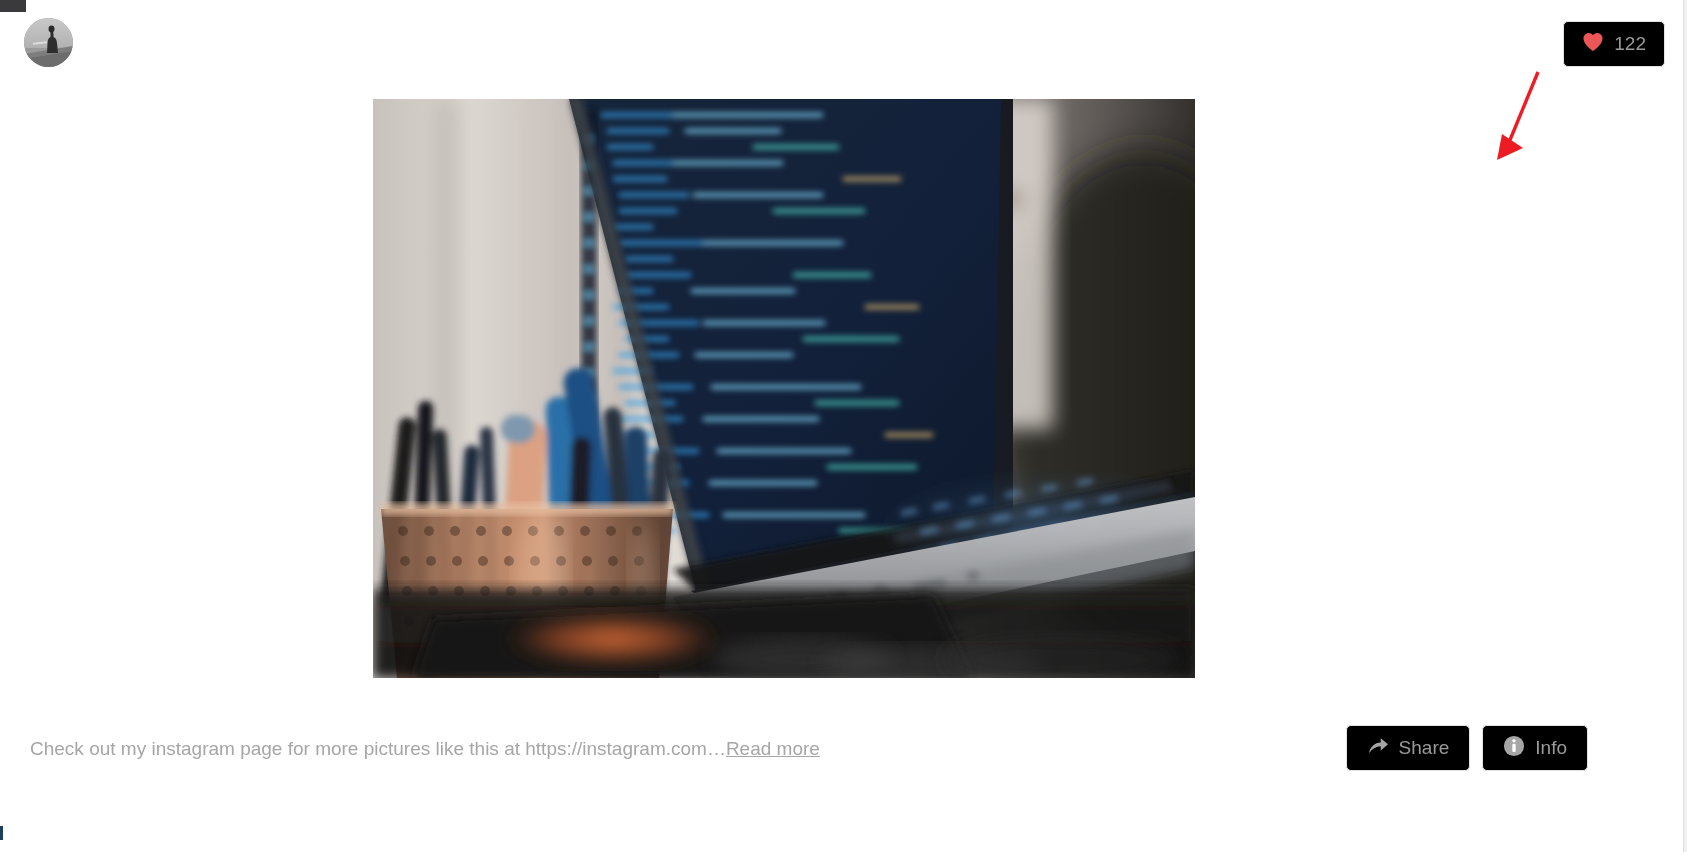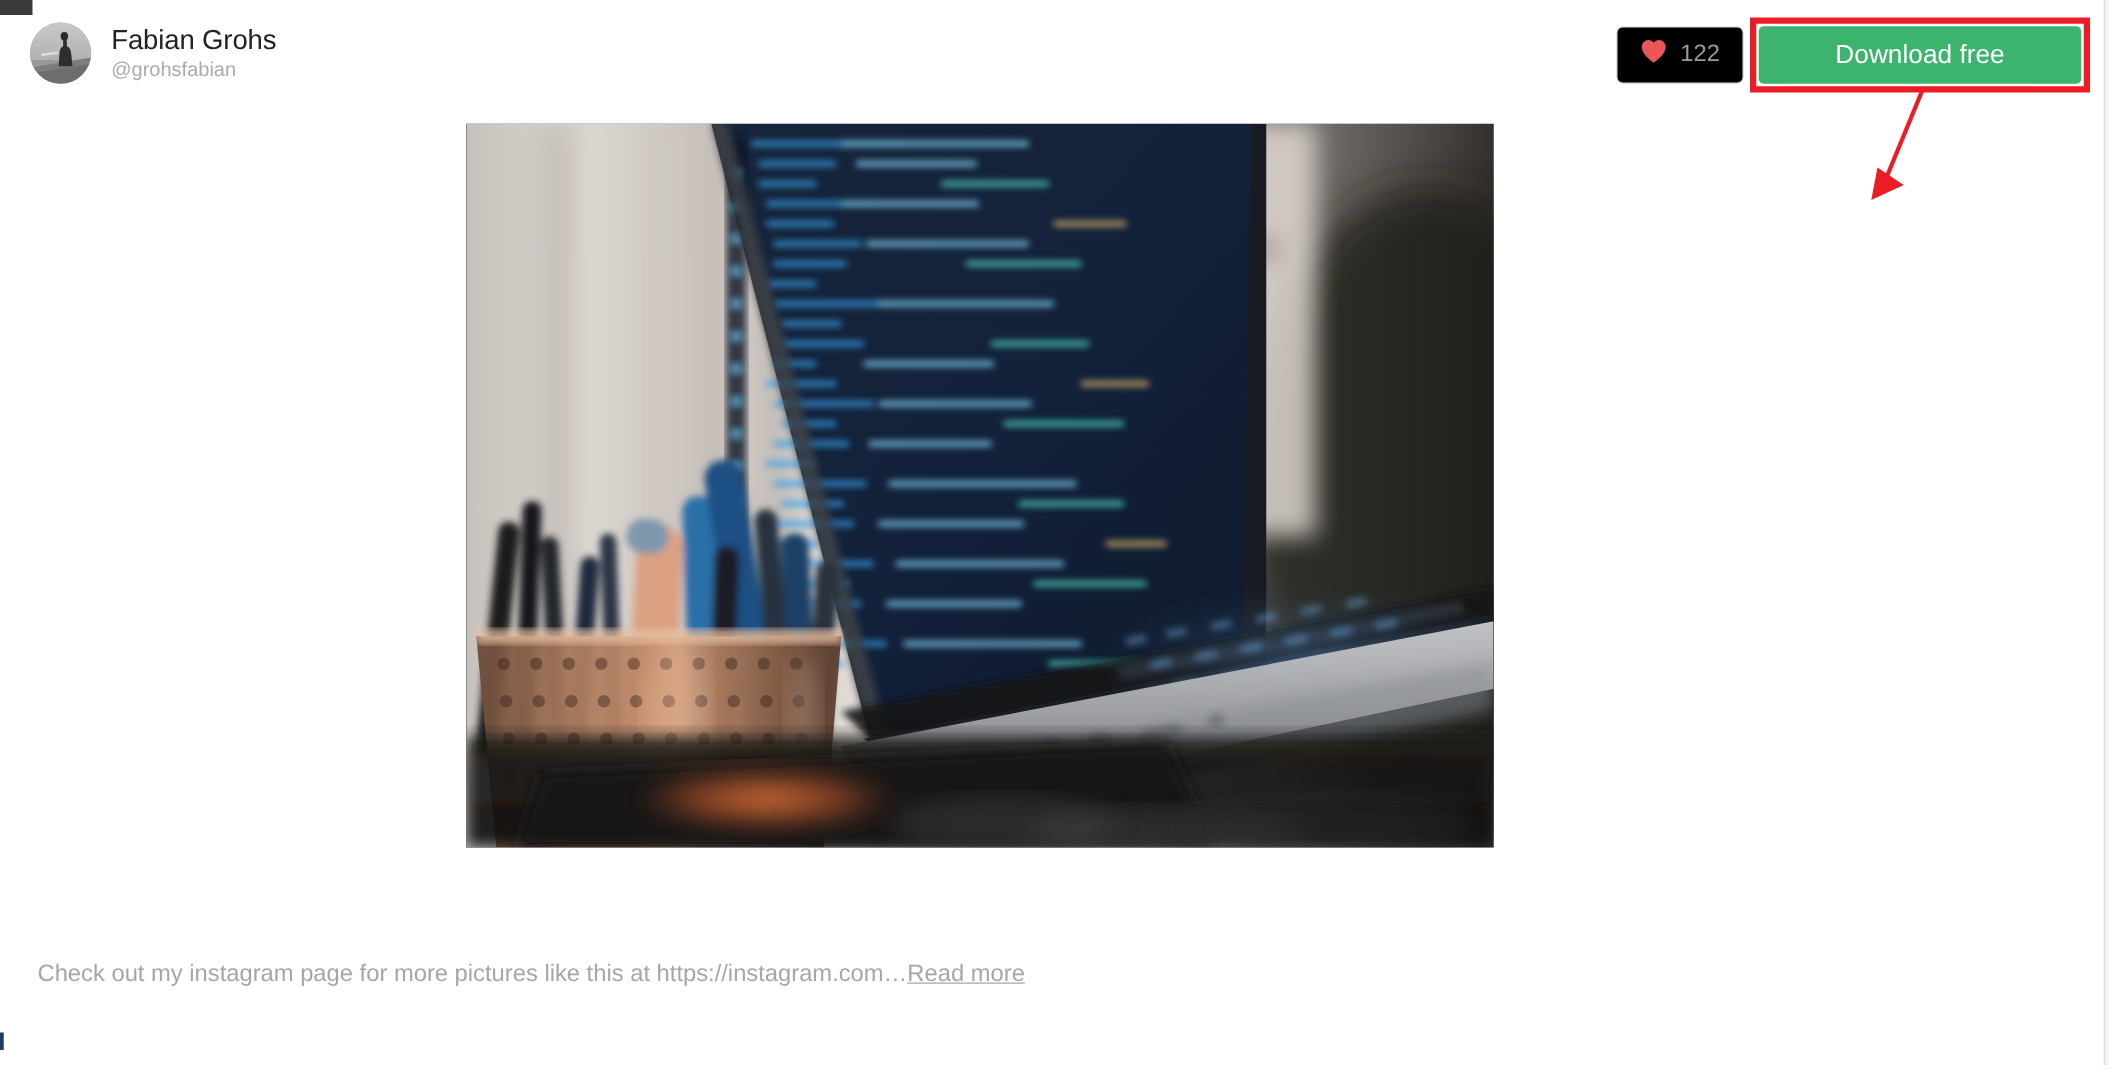--- a/index.html
+++ b/index.html
@@ -177,21 +177,21 @@
     left: 373px; top: 99px;
     width: 822px; height: 579px;
     overflow: hidden;
     background: #2a2f36;
   }
   .photo svg { display: block; }
 
   
   .caption-row {
     position: absolute;
-    left: 0; top: 699px;
+    left: 0; top: 668px;
     width: 1612px; height: 110px;
   }
   .caption {
     position: absolute;
     left: 30px; top: 70px;
     font-size: 19px;
     color: #a6a6a6;
     line-height: 22px;
     white-space: nowrap;
   }
@@ -242,42 +242,34 @@
             <rect width="49" height="49" fill="url(#avbg)"></rect>
             <rect x="0" y="30" width="49" height="19" fill="#9a9a9a"></rect>
             <path d="M0 36 L49 28 L49 34 L0 42 Z" fill="#7d7d7d"></path>
             <path d="M0 41 L49 33 L49 49 L0 49 Z" fill="#6d6d6d"></path>
             <path d="M26 12 q3.5 0 3.5 4 l0 3 q3 1 3.5 6 l1 10 l-11 0 l0.5 -10 q0.3 -5 3 -6 l0 -3 q0 -4 -0.5 -4 z" fill="#2e2e2e"></path>
             <ellipse cx="27.5" cy="11" rx="3" ry="3.4" fill="#2a2a2a"></ellipse>
             <rect x="9" y="24" width="14" height="2" fill="#dcdcdc" transform="rotate(-6 16 25)"></rect>
           </g>
         </svg>
       </div>
-      <div class="author-text">
-        <div class="author-name">Fabian Grohs</div>
-        <div class="author-handle">@grohsfabian</div>
-      </div>
     </div>
 
     <div class="actions">
 
       <button class="btn btn-like">
         <span>
           <svg width="22" height="20" viewBox="0 0 24 22">
             <path d="M12 21 C12 21 1.5 14.2 1.5 7.2 C1.5 3.6 4.2 1 7.4 1 C9.6 1 11.2 2.2 12 3.6 C12.8 2.2 14.4 1 16.6 1 C19.8 1 22.5 3.6 22.5 7.2 C22.5 14.2 12 21 12 21 Z" fill="#eb5757"></path>
           </svg>
         </span>
         <span class="like-count">122</span>
       </button>
 
 
-      <span class="download-wrap">
-        <button class="btn-download">Download free</button>
-        <span class="annot-box"></span>
-      </span>
 
     </div>
   </div>
 
   <div class="annot-arrow">
     <svg width="110" height="110" viewBox="0 0 110 110">
       <line x1="68" y1="10" x2="40" y2="78" stroke="#ed1c24" stroke-width="3.4"></line>
       <path d="M27 98 L32 72 L53 86 Z" fill="#ed1c24"></path>
     </svg>
   </div>
@@ -591,15 +583,36 @@
         <rect width="822" height="579" fill="none"></rect>
       </g>
     </svg>
   </div>
 
   <div class="caption-row">
     <div class="caption">
       <span>Check out my instagram page for more pictures like this at https://instagram.com…</span><span class="readmore">Read more</span>
     </div>
 
+    <div class="bottom-actions">
+      <button class="btn btn-share">
+        <span class="share-icon">
+          <svg width="22" height="20" viewBox="0 0 24 22">
+            <path d="M2 19 C3.5 11.5 8.5 7.6 15 7.2 L15 2.4 L23 9.2 L15 16 L15 11.2 C9.6 11.4 5.6 14 2 19 Z" fill="#a6a6a6"></path>
+          </svg>
+        </span>
+        <span>Share</span>
+      </button>
+
+      <button class="btn btn-info">
+        <span class="info-icon">
+          <svg width="22" height="22" viewBox="0 0 24 24">
+            <circle cx="12" cy="12" r="11" fill="#a6a6a6"></circle>
+            <circle cx="12" cy="6.4" r="1.9" fill="#ffffff"></circle>
+            <rect x="10.2" y="9.6" width="3.6" height="9" rx="1.2" fill="#ffffff"></rect>
+          </svg>
+        </span>
+        <span>Info</span>
+      </button>
+    </div>
   </div>
 
 </div>
 
 </body></html>

